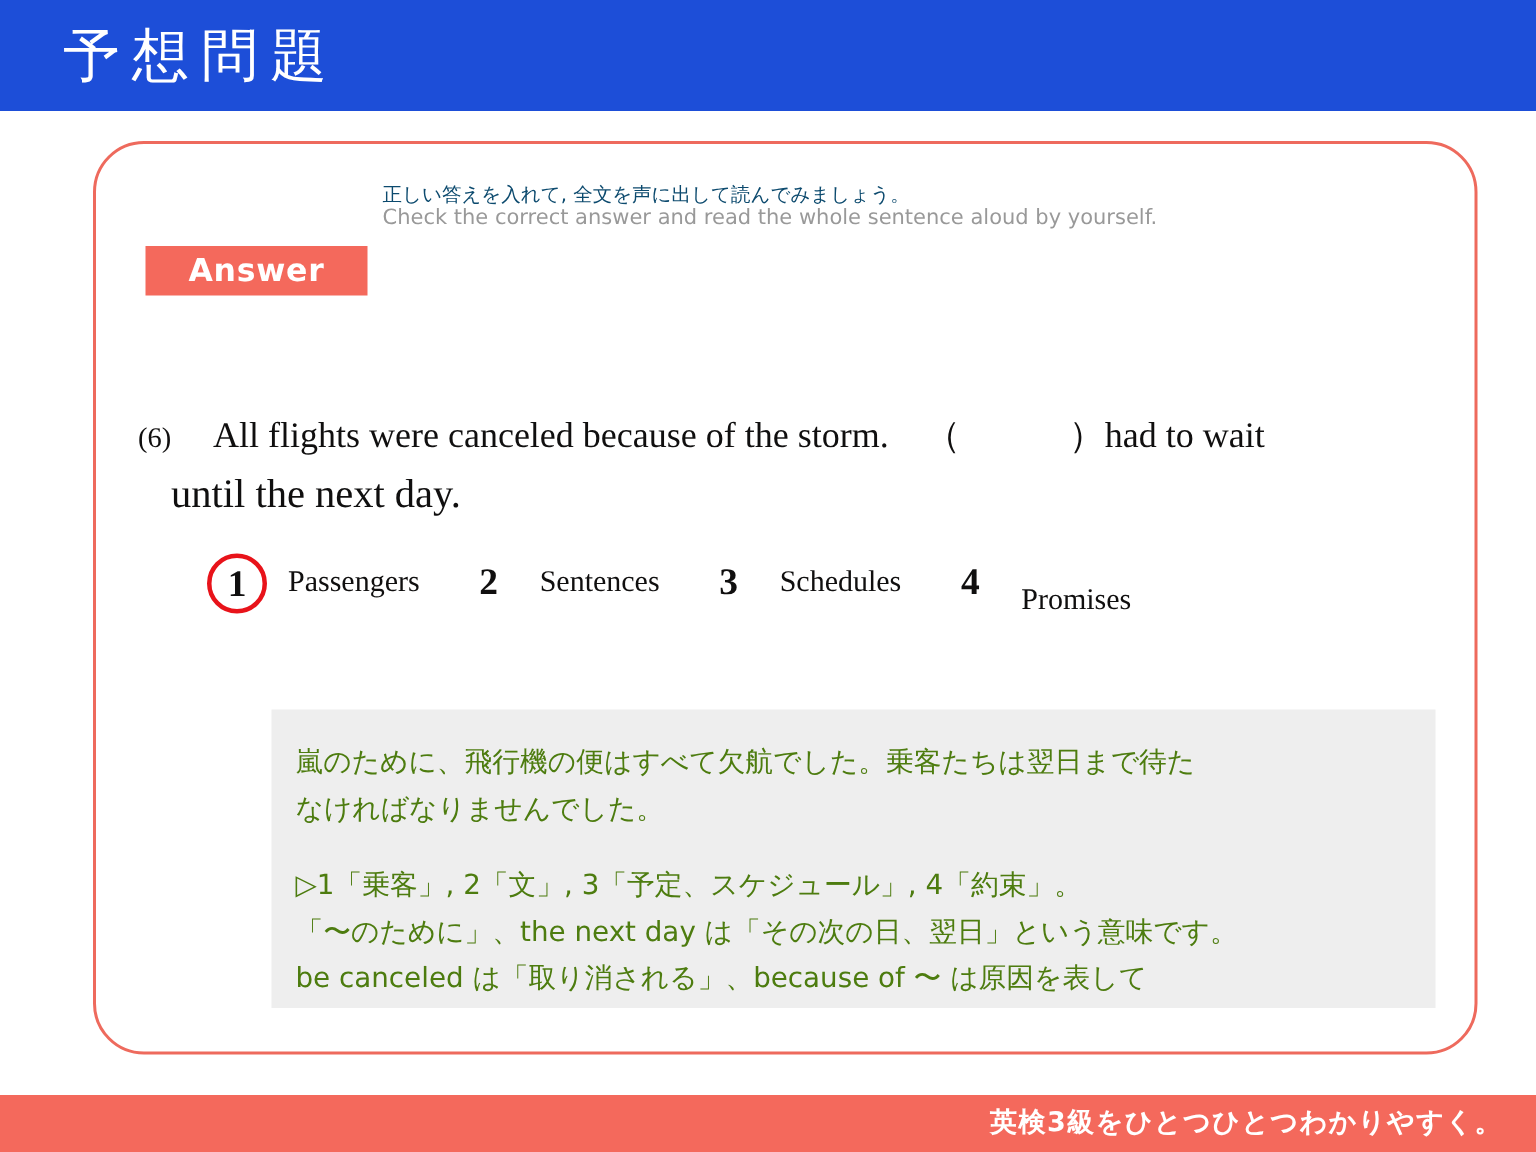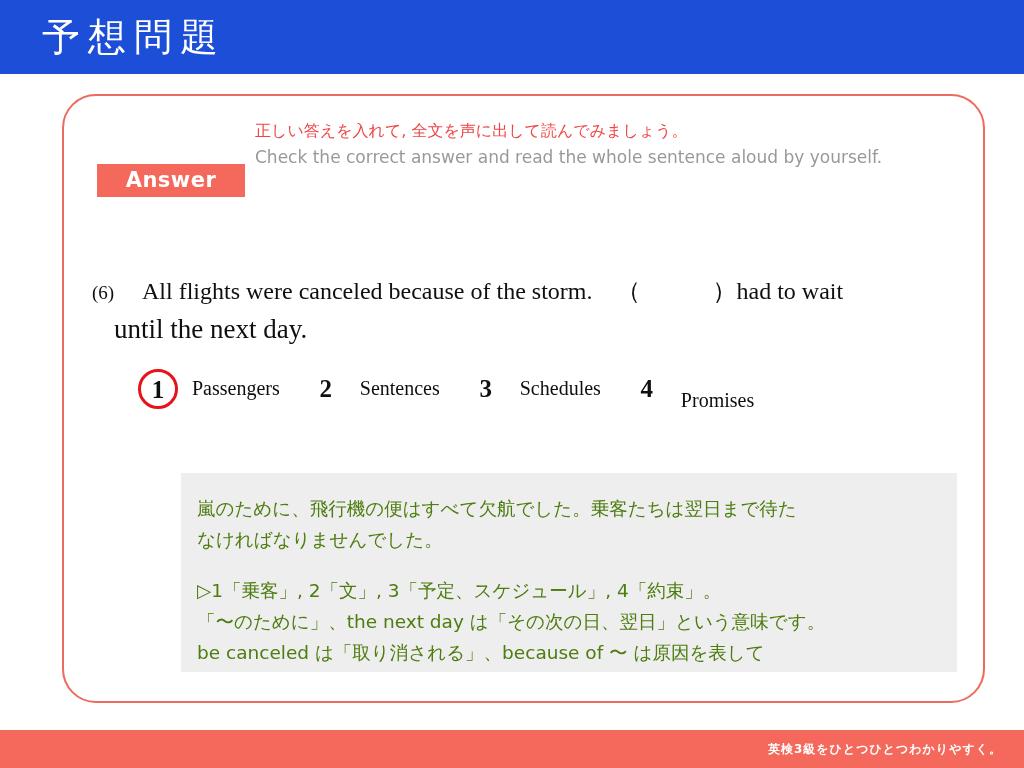--- a/index.html
+++ b/index.html
@@ -64,31 +64,31 @@
     text-align: center;
     font-weight: bold;
     font-family: "DejaVu Sans", sans-serif;
     letter-spacing: 0.5px;
     margin-top: 36px;
   }
   #instruction-ja {
     position: absolute;
     left: 255px;
     top: 119px;
-    font-size: 16px;
+    font-size: 13px;
     line-height: 24px;
-    color: #ef4444;
+    color: #0c4a6e;
     font-family: "DejaVu Sans", sans-serif;
     white-space: nowrap;
   }
   #instruction-en {
     position: absolute;
     left: 255px;
-    top: 146px;
-    font-size: 17px;
+    top: 134px;
+    font-size: 14px;
     line-height: 22px;
     color: #999999;
     font-family: "DejaVu Sans", sans-serif;
     white-space: nowrap;
   }
 
   
   #question-block {
     position: absolute;
     left: 92px;
@@ -193,21 +193,21 @@
     height: 38px;
     background: #f4695c;
   }
   #footer-text {
     position: absolute;
     right: 22px;
     top: 0;
     height: 38px;
     line-height: 38px;
     color: #ffffff;
-    font-size: 12px;
+    font-size: 18px;
     font-weight: bold;
     letter-spacing: 1px;
     font-family: "DejaVu Sans", sans-serif;
     white-space: nowrap;
   }
 </style>
 </head>
 <body>
 
 <div id="header-bar">

